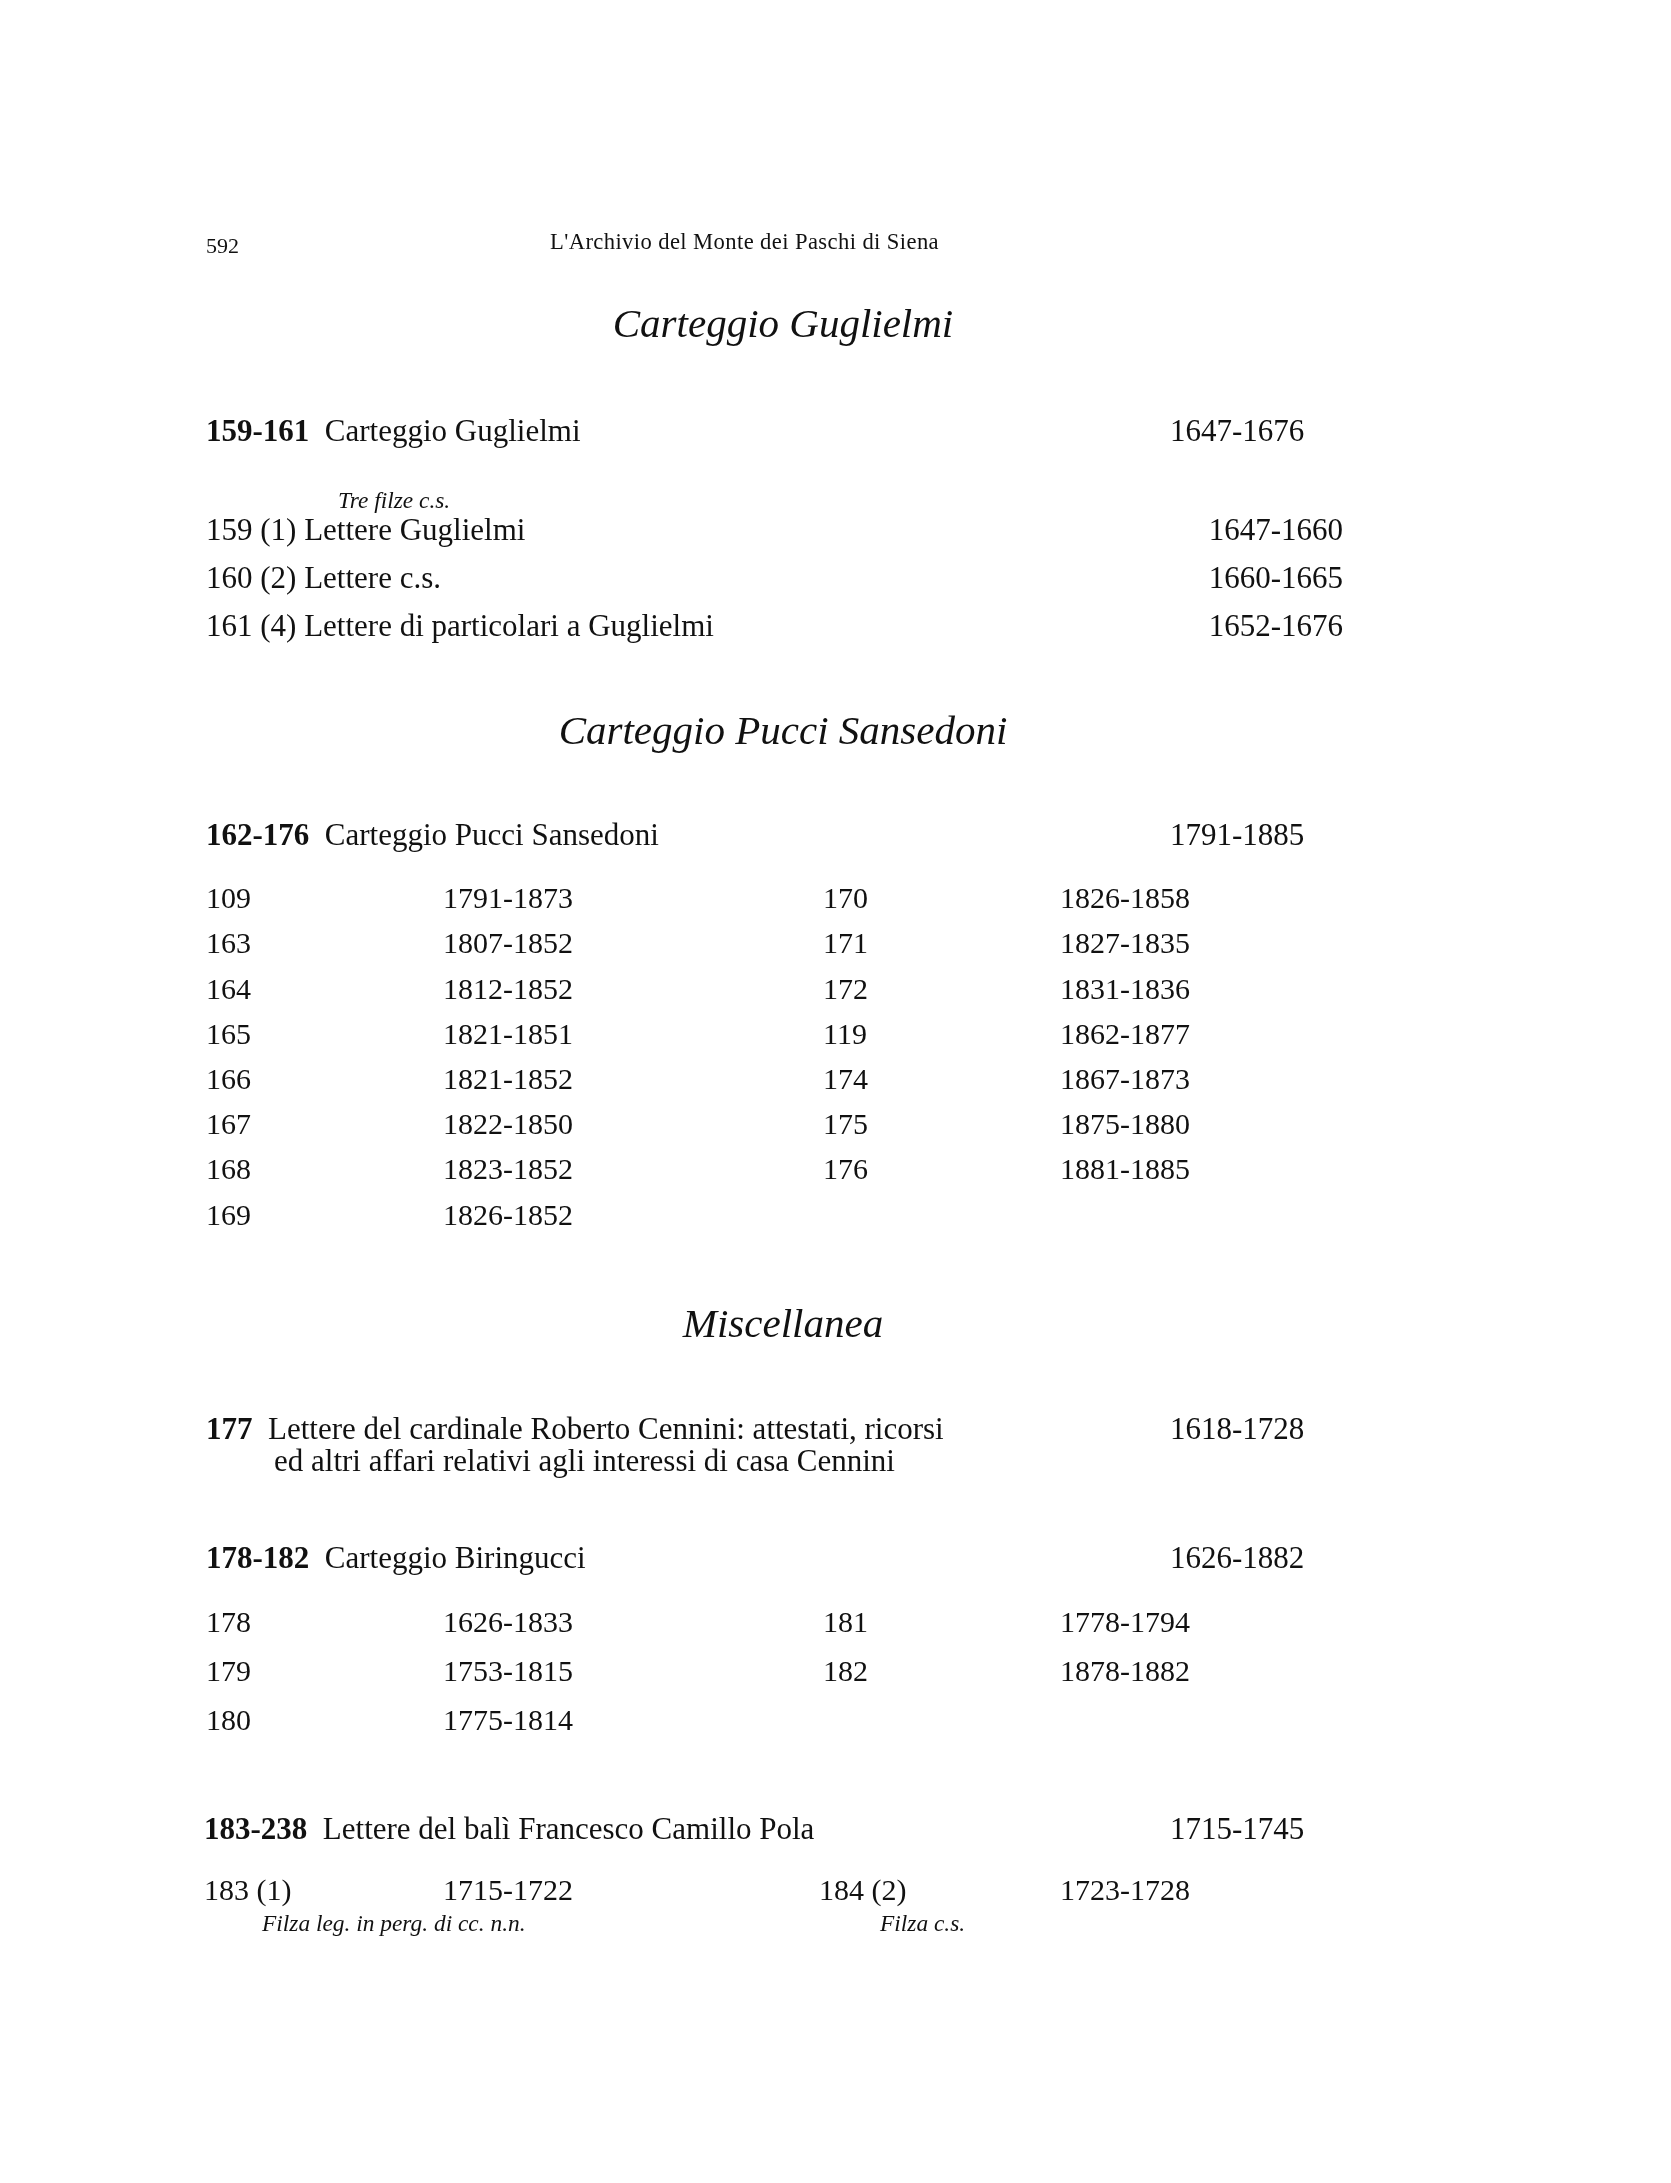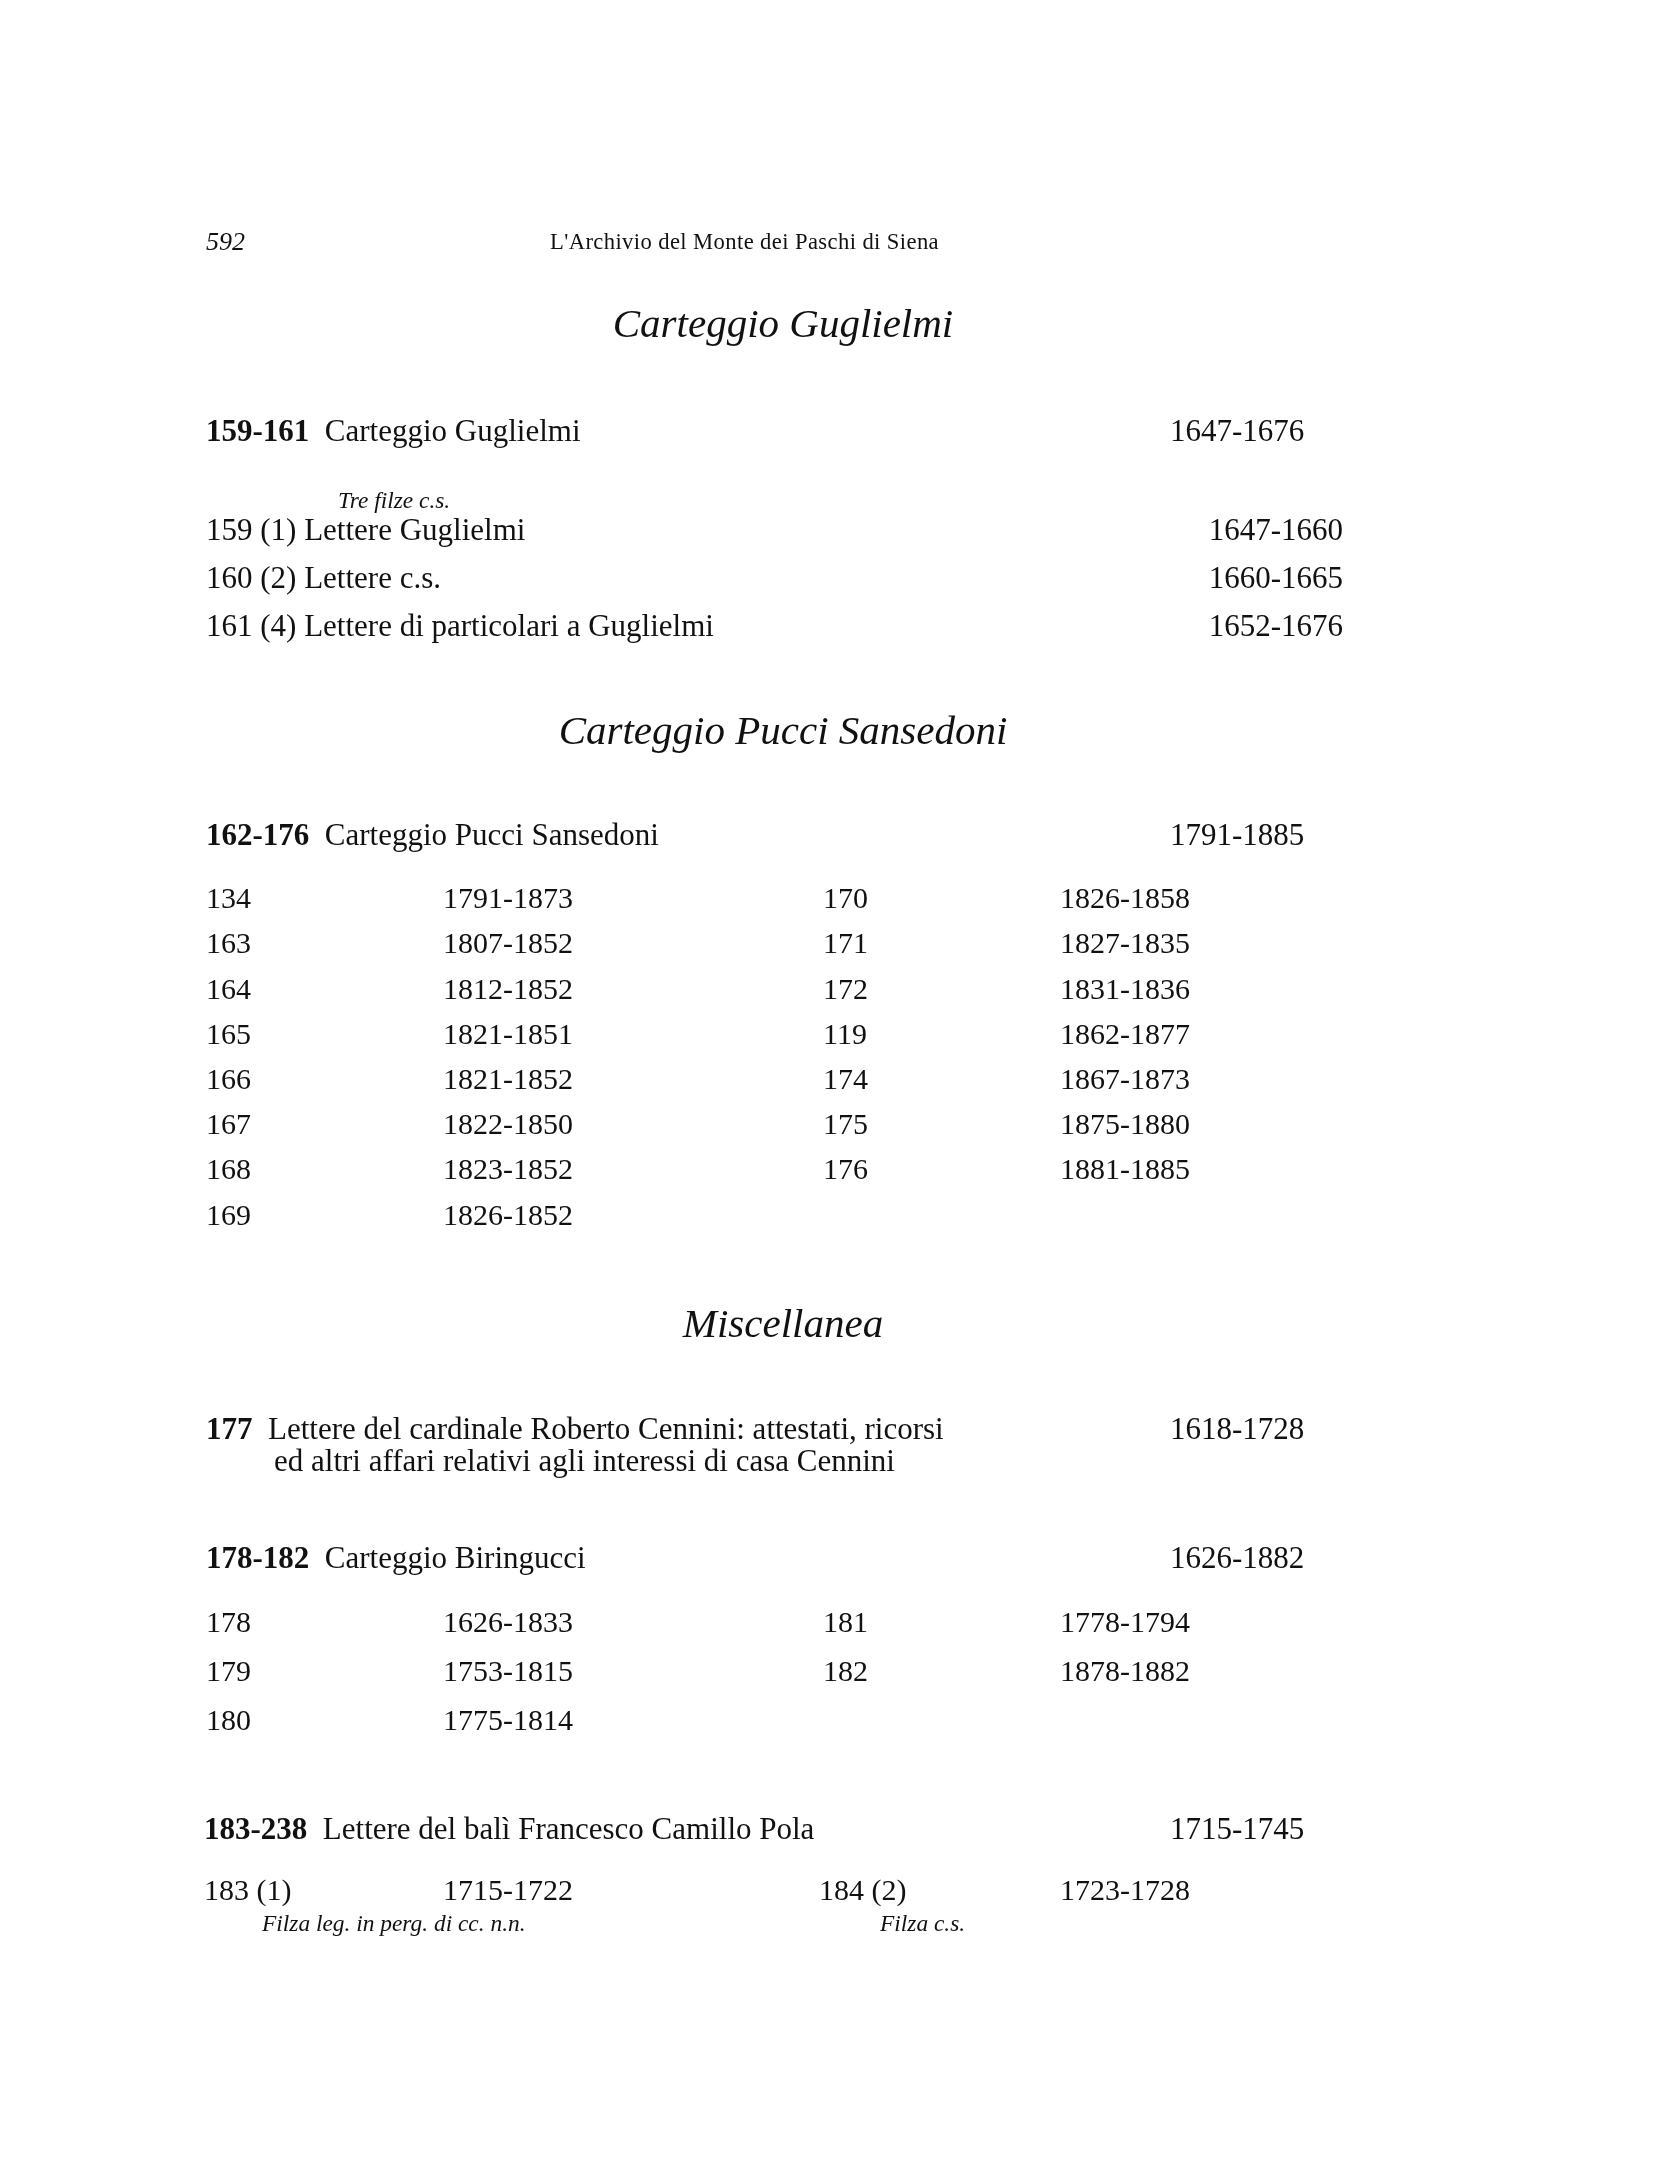--- a/index.html
+++ b/index.html
@@ -1,19 +1,19 @@
 <!DOCTYPE html>
 <html style="font-size:12.5px"><head>
 <meta charset="utf-8">
 <style>
   html, body { margin: 0; padding: 0; background: #ffffff; }
   body { width: 1672px; height: 2183px; position: relative; overflow: hidden;
          font-family: "Liberation Serif", "DejaVu Serif", serif; color: #111111; }
   .abs { position: absolute; white-space: nowrap; }
-  .page-number { left: 206px; top: 227px; font-size: 26px; font-style: italic; }
+  .page-number { left: 206px; top: 233px; font-size: 22px; }
   .running-head { left: 550px; top: 229px; font-size: 22.6px; letter-spacing: 0.4px; }
   .section-heading { font-style: italic; font-size: 41px; left: 0; width: 1566px; text-align: center; }
   .entry { font-size: 31px; }
   .entry b { font-weight: bold; }
   .note { font-style: italic; font-size: 23.4px; }
   .num { font-size: 30px; }
   .date-right { text-align: right; }
 </style>
 </head>
 <body>
@@ -39,21 +39,21 @@
 
 <div class="abs section-heading" style="top:706px;">Carteggio Pucci Sansedoni</div>
 
 <div class="abs entry" style="left:206px; top:817px;">
   <b>162-176</b>&nbsp;
   <span>Carteggio Pucci Sansedoni</span>
 </div>
 <div class="abs entry" style="left:1170px; width:151px; top:817px;">1791-1885</div>
 
 <div id="pucci-grid">
-    <div class="abs num" style="left: 206px; top: 881px;">134</div>
+    <div class="abs num" style="left: 206px; top: 881px;">109</div>
     <div class="abs num" style="left: 443px; top: 881px;">1791-1873</div>
     <div class="abs num" style="left: 206px; top: 926px;">163</div>
     <div class="abs num" style="left: 443px; top: 926px;">1807-1852</div>
     <div class="abs num" style="left: 206px; top: 972px;">164</div>
     <div class="abs num" style="left: 443px; top: 972px;">1812-1852</div>
     <div class="abs num" style="left: 206px; top: 1017px;">165</div>
     <div class="abs num" style="left: 443px; top: 1017px;">1821-1851</div>
     <div class="abs num" style="left: 206px; top: 1062px;">166</div>
     <div class="abs num" style="left: 443px; top: 1062px;">1821-1852</div>
     <div class="abs num" style="left: 206px; top: 1107px;">167</div>

